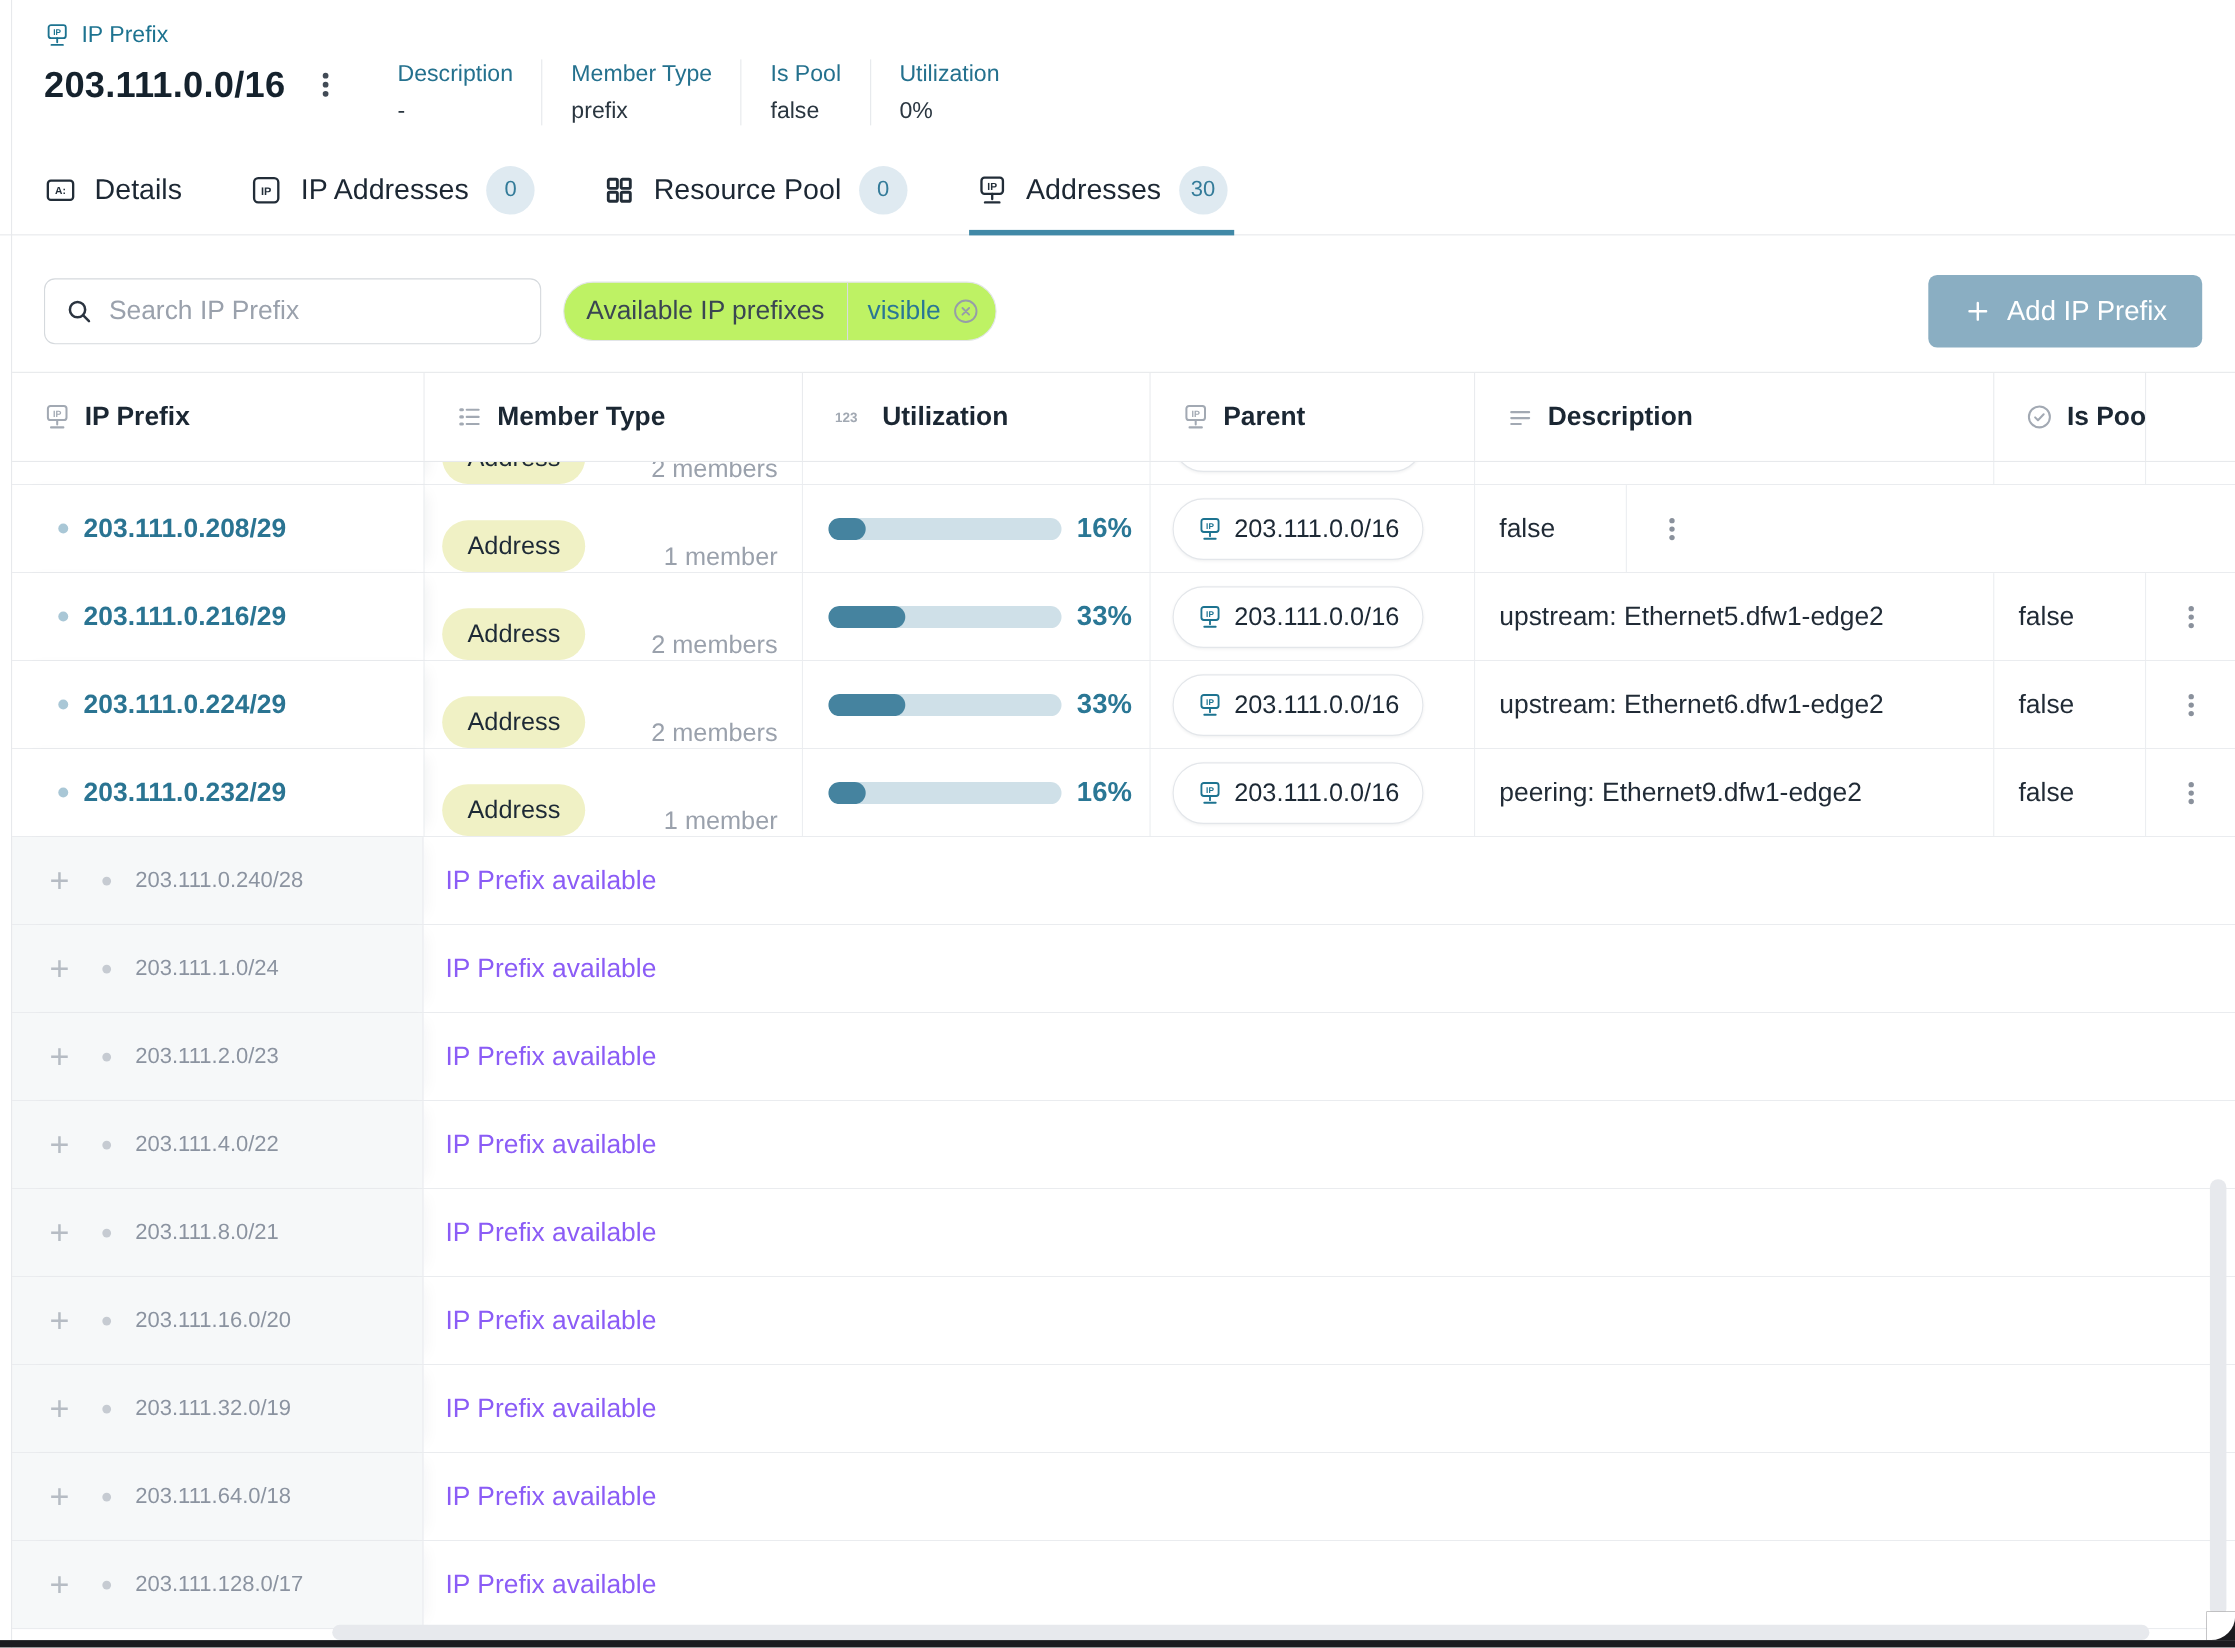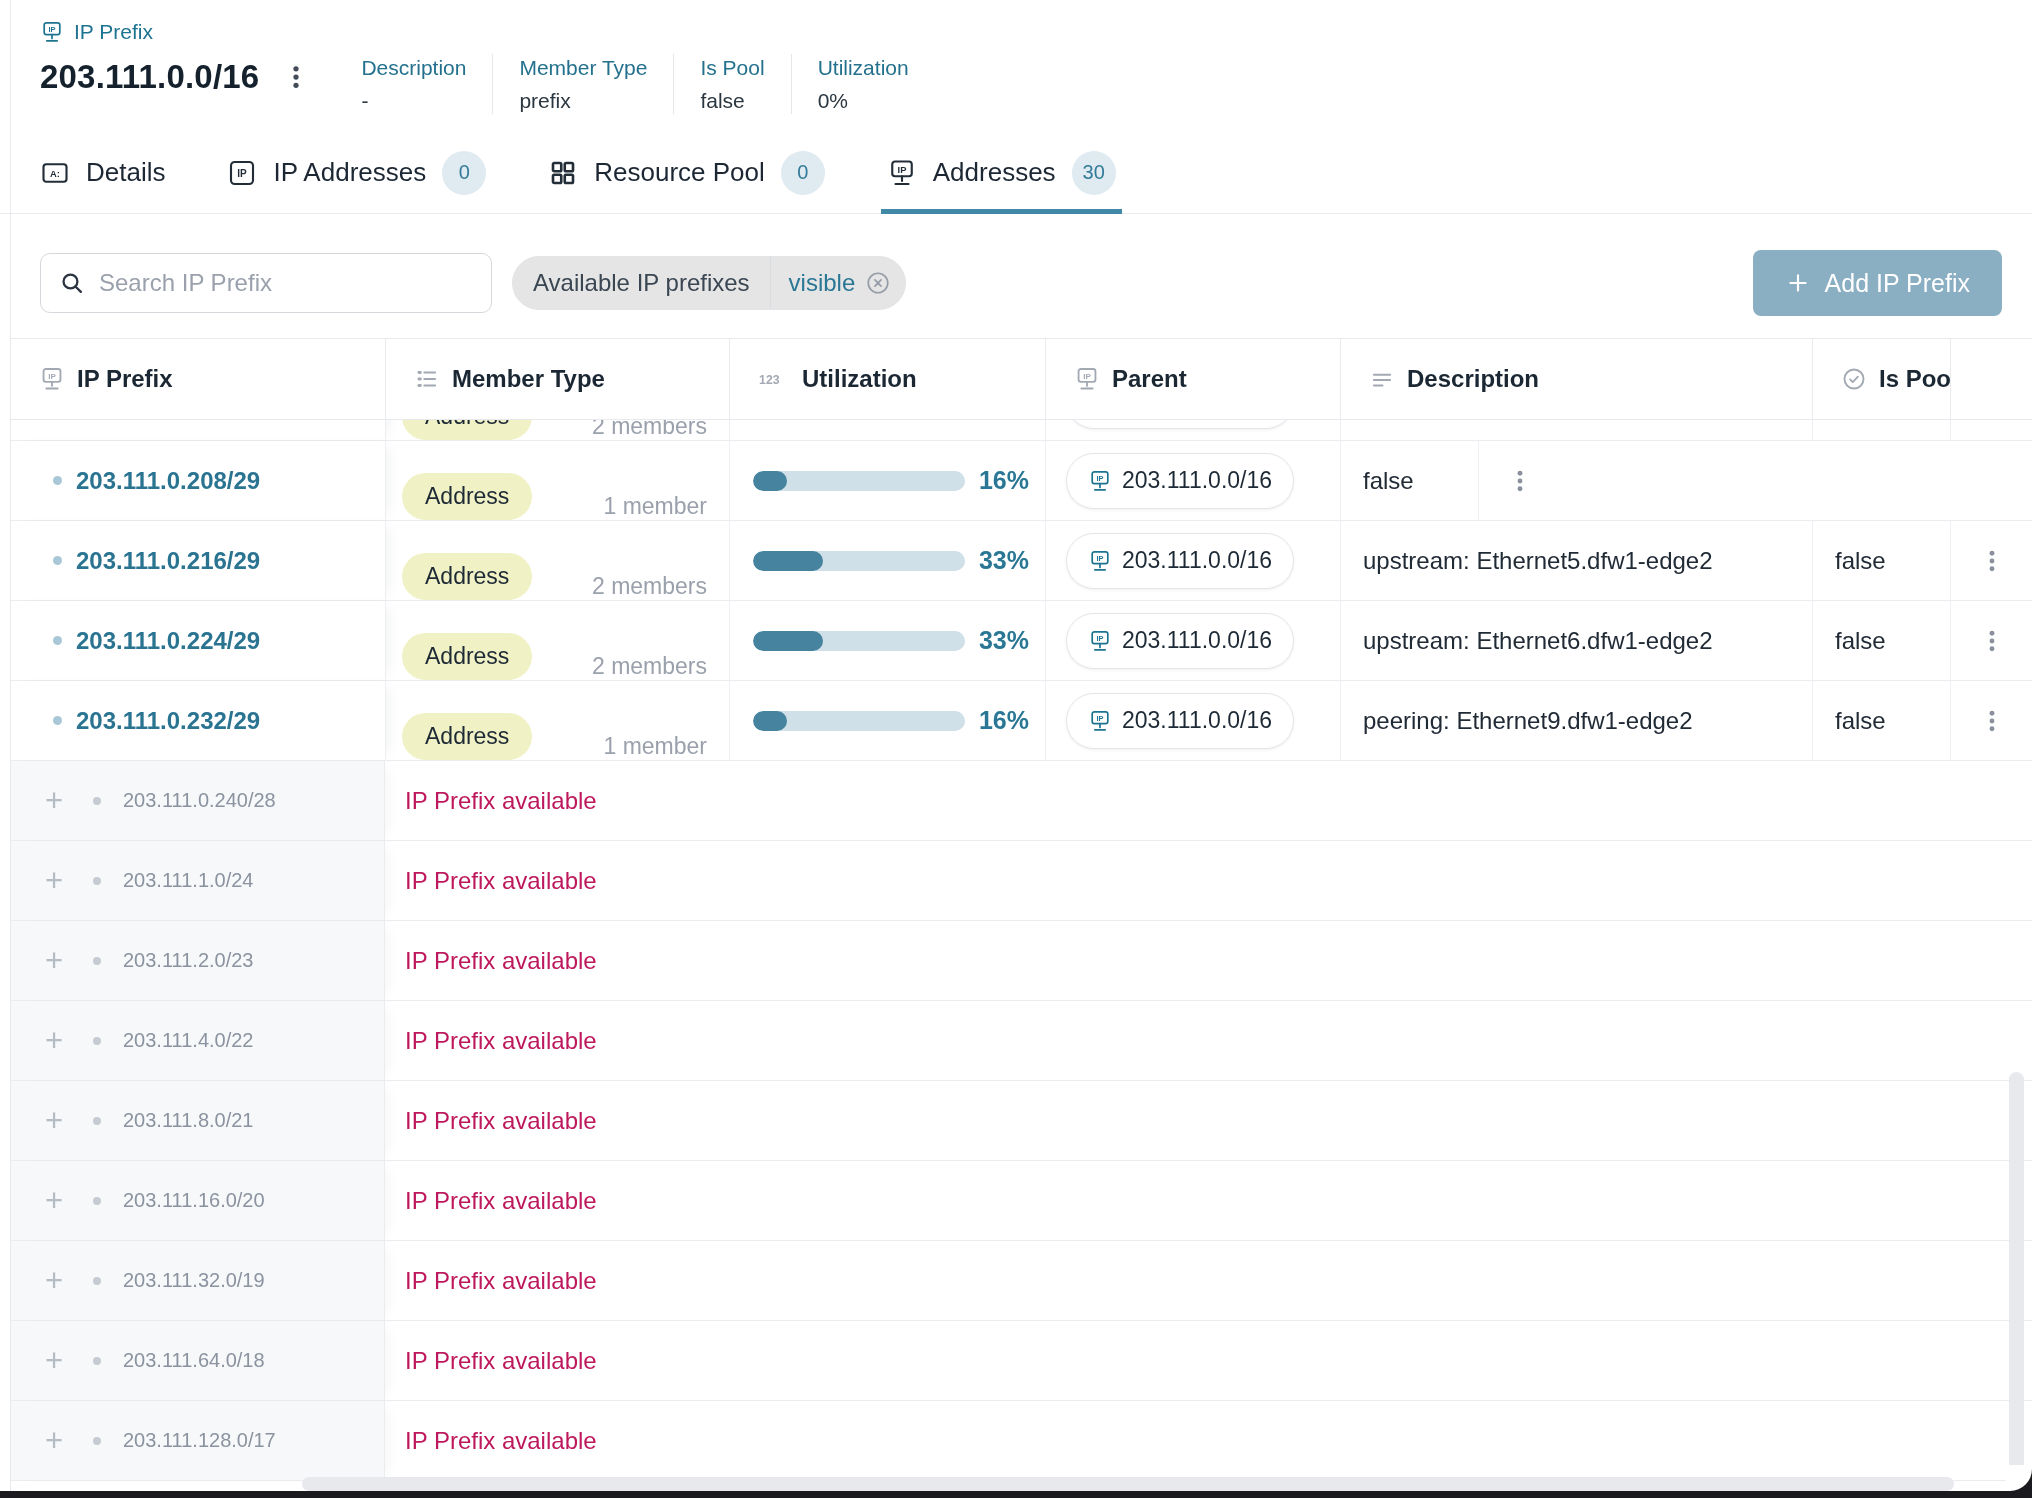--- a/index.html
+++ b/index.html
@@ -35,21 +35,21 @@
   .tab-badge { background:#dfeaf1; color:#337b99; font-size:20px; border-radius:999px; min-width:44px; height:44px;
     display:inline-flex; align-items:center; justify-content:center; padding:0 11px; }
   .tab.active::after { content:''; position:absolute; left:-6px; right:-6px; bottom:-1px; height:5px; background:#4189a7; }
 
   
   .toolbar { display:flex; align-items:center; padding:36px 30px 22px 40px; }
   .search-box { width:452px; height:60px; border:1px solid #d5d9dd; border-radius:10px; display:flex; align-items:center; padding:0 18px; gap:14px; background:#fff; }
   .search-box .icn { width:26px; height:26px; color:#2b3440; }
   .search-box input { border:none; outline:none; width:100%; font-size:24px; color:#2a3640; background:transparent; font-family:"Liberation Sans", sans-serif; }
   .search-box input::placeholder { color:#9aa1ac; }
-  .chip { margin-left:20px; height:54px; background:#e5e5e5; border:1px solid #e2e5e8; border-radius:999px; display:flex; align-items:center; font-size:24px; }
+  .chip { margin-left:20px; height:54px; background:#bef264; border:1px solid #e2e5e8; border-radius:999px; display:flex; align-items:center; font-size:24px; }
   .chip-label { padding:0 20px; color:#3a4652; }
   .chip-value-wrap { border-left:1px solid #d8dbdf; height:100%; display:flex; align-items:center; gap:10px; padding:0 14px 0 18px; }
   .chip-value { color:#2a7795; font-weight:500; }
   .chip-close { width:26px; height:26px; color:#969da8; cursor:pointer; }
   .add-btn { margin-left:auto; height:66px; background:#8aaec2; color:#fff; border:none; border-radius:8px;
     display:flex; align-items:center; gap:14px; padding:0 32px; font-size:25px; font-family:"Liberation Sans", sans-serif; cursor:pointer; }
   .add-btn .icn { width:26px; height:26px; color:#fff; }
 
   
   .table { position:relative; margin-left:11px; }
@@ -83,21 +83,21 @@
   .parent-chip .icn { width:24px; height:24px; color:#1d7390; }
   .td.c5, .td.c6 { padding-left:22px; font-size:24px; color:#212b36; }
   .td.c7 { justify-content:center; }
   .kebab-row { width:28px; height:28px; color:#8a919c; cursor:pointer; }
 
   .row-avail .avail-cell { width:374px; background:#f6f8f9; padding-left:30px; display:flex; align-items:center;
     border-right:1px solid #eaecef; box-shadow:10px 0 14px -8px rgba(25,39,52,.05); }
   .plus { color:#b6bcc4; font-size:31px; line-height:1; width:26px; text-align:center; cursor:pointer; flex:none; }
   .dot.small { width:8px; height:8px; background:#c6cbd2; margin:0 22px 0 26px; }
   .avail-prefix { color:#8b93a0; font-size:20px; font-weight:500; }
-  .avail-note { padding-left:20px; color:#be185d; font-size:24px; display:flex; align-items:center; }
+  .avail-note { padding-left:20px; color:#8b5cf6; font-size:24px; display:flex; align-items:center; }
 
   
   .vscroll { position:absolute; right:8px; top:1072px; width:15px; height:398px; background:#e7e9ed; border-radius:8px; z-index:7; }
   .hscroll { position:absolute; left:302px; top:1477px; width:1652px; height:14px; background:#e7e9ed; border-radius:7px; z-index:7; }
   .bottom-dark { position:absolute; left:0; right:0; bottom:0; height:7px; background:#1b1b1f; z-index:8; }
   .corner-dark { position:absolute; right:0; bottom:7px; width:26px; height:26px; background:#1b1b1f; z-index:7; }
   .corner-dark::before { content:''; position:absolute; inset:0; background:#fff; border-bottom-right-radius:22px; }
 </style>
 </head>
 <body>

